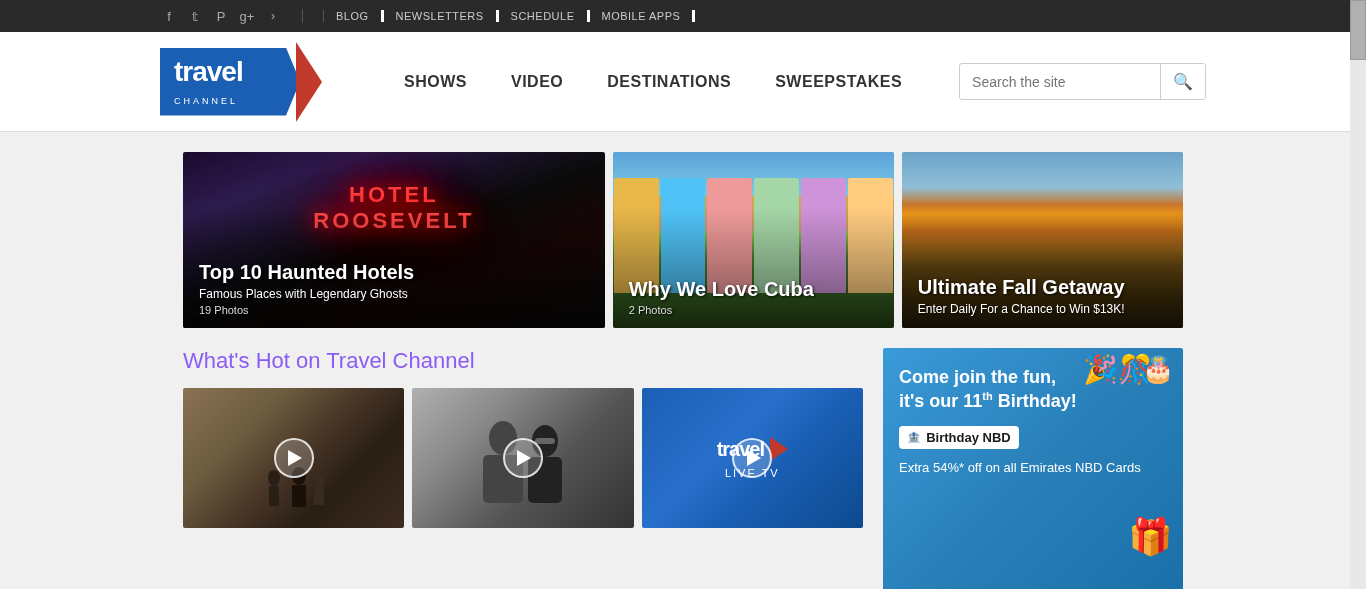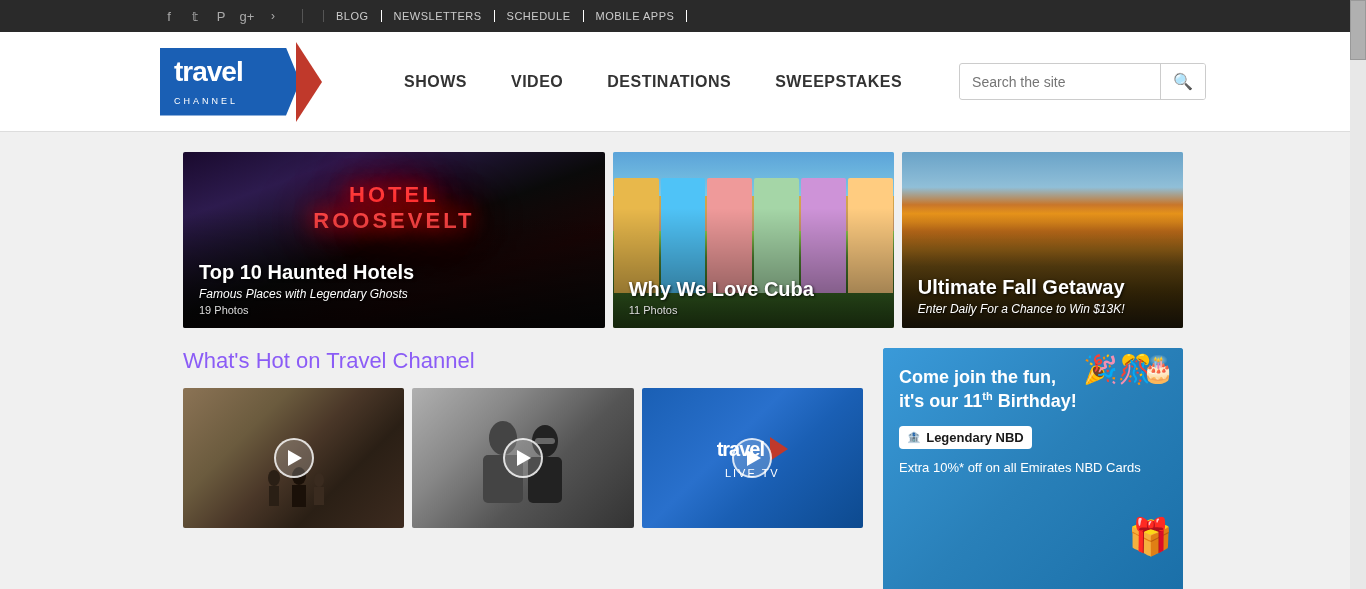--- a/index.html
+++ b/index.html
@@ -24,21 +24,21 @@
     }
     .top-bar-more { color: #aaa; font-size: 12px; cursor: pointer; }
     .top-bar-divider { width: 1px; height: 14px; background: #555; margin: 0 8px; }
     .top-bar-links { display: flex; align-items: center; gap: 0; }
     .top-bar-link {
       color: #ccc;
       font-size: 11px;
       text-transform: uppercase;
       text-decoration: none;
       padding: 0 12px;
-      border-right: 1px solid #ffffff;
+      border-right: 3px solid #ffffff;
       cursor: pointer;
       letter-spacing: 0.5px;
     }
     .top-bar-link:first-child { border-left: 1px solid #555; }
 
     
     .header {
       background: #fff;
       height: 100px;
       display: flex;
@@ -212,21 +212,20 @@
       font-size: 20px;
       font-weight: 700;
       line-height: 1.2;
       text-shadow: 1px 1px 3px rgba(0,0,0,0.8);
     }
     .hero-subtitle {
       font-size: 12px;
       margin-top: 3px;
       text-shadow: 1px 1px 2px rgba(0,0,0,0.8);
       font-weight: 400;
-      font-style: italic;
     }
     .hero-count {
       font-size: 11px;
       margin-top: 3px;
       text-shadow: 1px 1px 2px rgba(0,0,0,0.8);
       color: #ddd;
     }
 
     
     .whats-hot-section {
@@ -461,21 +460,21 @@
           <div class="cuba-building" style="background:#e8b84b;"></div>
           <div class="cuba-building" style="background:#4fc3f7;"></div>
           <div class="cuba-building" style="background:#ef9a9a;"></div>
           <div class="cuba-building" style="background:#a5d6a7;"></div>
           <div class="cuba-building" style="background:#ce93d8;"></div>
           <div class="cuba-building" style="background:#ffcc80;"></div>
         </div>
       </div>
       <div class="hero-caption">
         <div class="hero-title">Why We Love Cuba</div>
-        <div class="hero-count">11 Photos</div>
+        <div class="hero-count">2 Photos</div>
       </div>
     </div>
 
     <div class="hero-card hero-card-right">
       <div class="hero-card-bg bg-fall"></div>
       <div class="hero-caption">
         <div class="hero-title">Ultimate Fall Getaway</div>
         <div class="hero-subtitle">Enter Daily For a Chance to Win $13K!</div>
       </div>
     </div>
@@ -546,23 +545,23 @@
         <div class="ad-info-icon">ℹ</div>
         <div class="ad-content">
           <div style="position:absolute;top:8px;right:30px;font-size:28px;line-height:1;">🎉🎊</div>
           <div style="position:absolute;top:6px;right:8px;font-size:26px;">🎂</div>
           <div class="ad-title">
             <span>Come join the fun,</span><br>
             <span>it's our 11<sup style="font-size:11px;">th</sup> Birthday!</span>
           </div>
           <div class="ad-bank-logo">
             <span style="font-size:11px;color:#1a5fb4;font-weight:900;letter-spacing:-0.5px;">🏦</span>
-            <span class="ad-bank-name">Legendary NBD</span>
-          </div>
-          <div class="ad-offer">Extra 10%* off on all Emirates NBD Cards</div>
+            <span class="ad-bank-name">Birthday NBD</span>
+          </div>
+          <div class="ad-offer">Extra 54%* off on all Emirates NBD Cards</div>
           <div style="position:absolute;bottom:40px;right:10px;font-size:36px;">🎁</div>
           
         </div>
       </div>
     </div>
   </div>
 
 </div>
 
 <div class="scrollbar">

